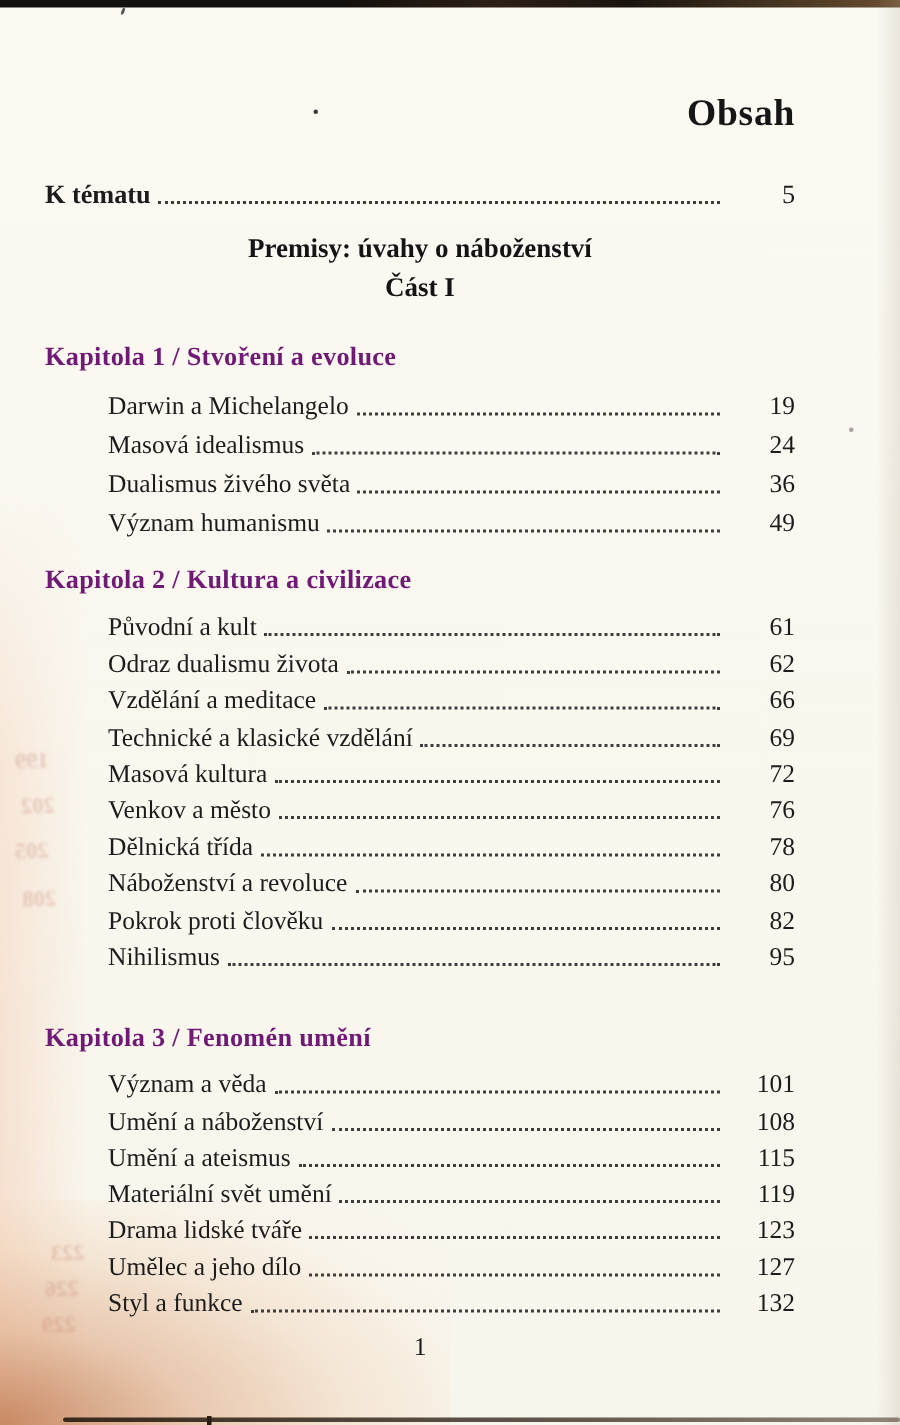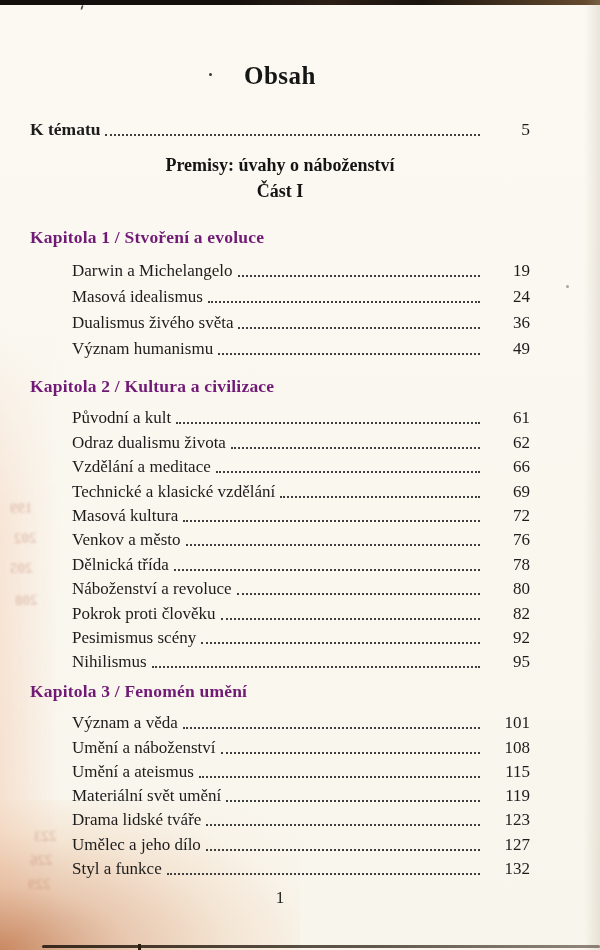--- a/index.html
+++ b/index.html
@@ -26,21 +26,21 @@
     background:linear-gradient(270deg,rgba(170,158,135,.22),rgba(170,158,135,0));}
   
   .ghost{position:absolute;transform:scaleX(-1) rotate(2deg);color:rgba(186,120,98,.32);
     font-size:15px;filter:blur(1px);pointer-events:none;font-weight:bold;}
   
   .speck{position:absolute;background:#3a3a3a;border-radius:50%;}
   .s1{left:209px;top:73px;width:3px;height:3px;}
   .s2{left:81px;top:5px;width:2px;height:5px;transform:rotate(20deg);background:#555;}
   .s3{left:566px;top:285px;width:3px;height:3px;background:rgba(90,80,70,.5);}
   
-  .title{position:absolute;left:30px;width:500px;top:62px;text-align:center;
+  .title{position:absolute;left:30px;width:500px;top:62px;text-align:right;
     font-size:25px;font-weight:bold;letter-spacing:.5px;color:#161616;}
   .toc{position:absolute;left:30px;width:500px;font-size:17px;}
   .row{display:flex;align-items:flex-end;}
   .lbl{white-space:nowrap;margin-top:41px;}
   .leader{flex:1;border-bottom:2px dotted #3e3e3e;margin:0 10px 4px 5px;min-width:20px;}
   .pg{width:40px;text-align:right;white-space:nowrap;}
   .sec-front{top:112px;height:28px;font-size:17.5px;}
   .sec-front .lbl{font-weight:bold;}
   .sec-part{position:absolute;left:30px;width:500px;top:152px;text-align:center;
     font-weight:bold;font-size:18px;line-height:26px;color:#141414;}
@@ -153,25 +153,20 @@
         <span class="lbl">Náboženství a revoluce</span>
         <span class="leader"></span>
         <span class="pg">80</span>
       </div>
       <div class="row">
         <span class="lbl">Pokrok proti člověku</span>
         <span class="leader"></span>
         <span class="pg">82</span>
       </div>
       <div class="row">
-        <span class="lbl">Pesimismus scény</span>
-        <span class="leader"></span>
-        <span class="pg">92</span>
-      </div>
-      <div class="row">
         <span class="lbl">Nihilismus</span>
         <span class="leader"></span>
         <span class="pg">95</span>
       </div>
     </div>
 </div>
 
 <div class="toc sec-ch2">
   <div class="chapter-heading">Kapitola 3 / Fenomén umění</div>
   <div class="entries">

